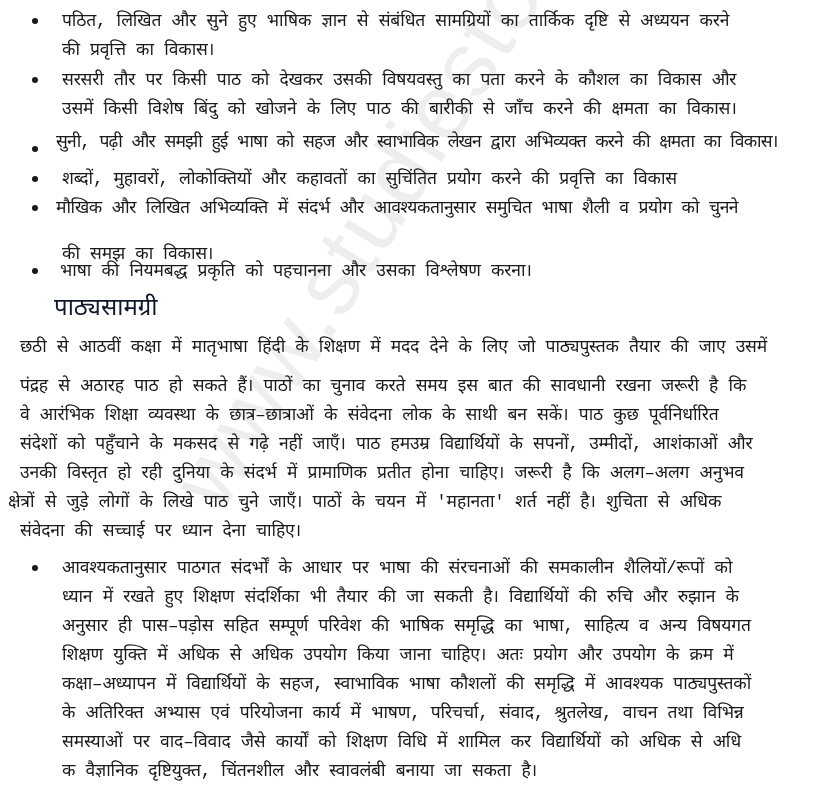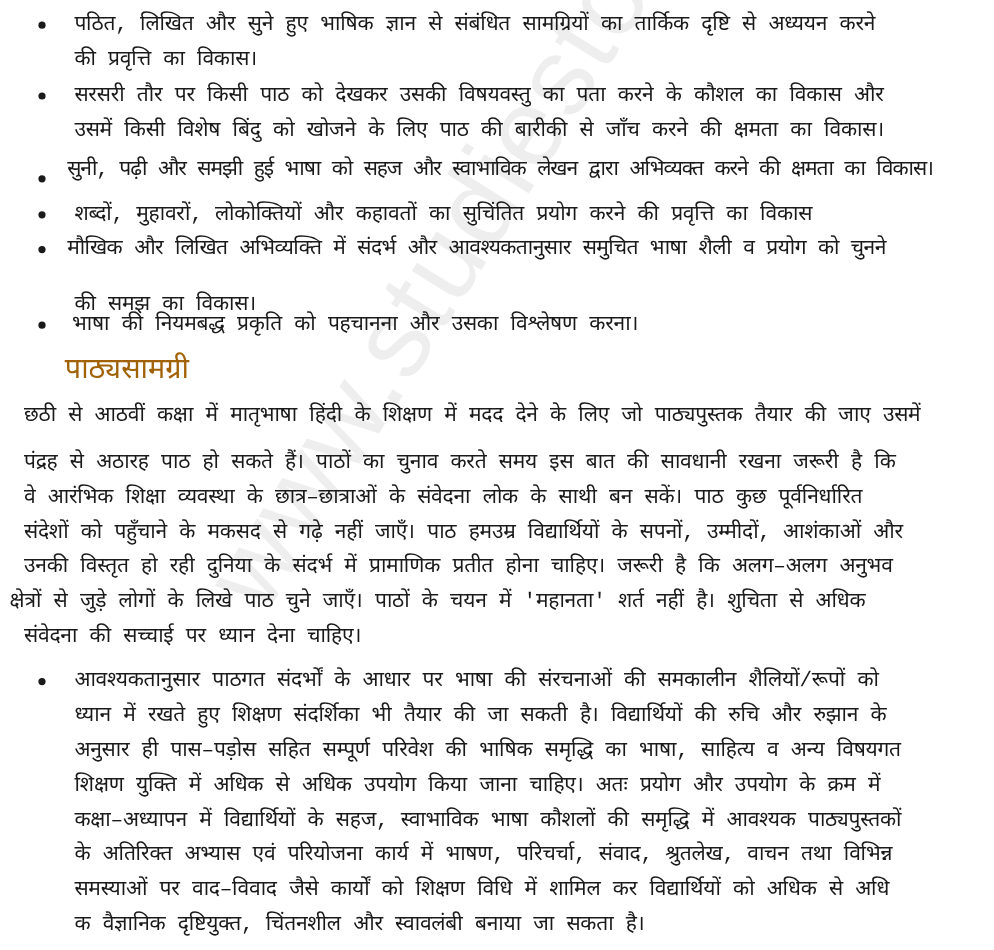--- a/index.html
+++ b/index.html
@@ -14,21 +14,21 @@
       position: absolute; white-space: nowrap; font-size: 17.5px; line-height: 28px;
       letter-spacing: -0.2px;
       font-family: Liberation Mono, monospace;
     }
     .bullet {
       position: absolute; left: 32px; width: 6px; height: 6px; border-radius: 50%;
       background: #1a1a1a;
     }
     .heading {
       position: absolute; left: 54px; top: 290px; font-size: 24px; line-height: 34px;
-      white-space: nowrap; color: #a16207;
+      white-space: nowrap; color: #0f172a;
     }
     .watermark {
       position: absolute; left: 150px; top: 470px;
       font-family: "Liberation Sans", sans-serif; font-size: 92px; color: rgba(150,150,150,0.16);
       transform: rotate(-58deg); transform-origin: left top; white-space: nowrap;
       pointer-events: none; letter-spacing: 2px;
     }
   </style>
 </head>
 <body>

